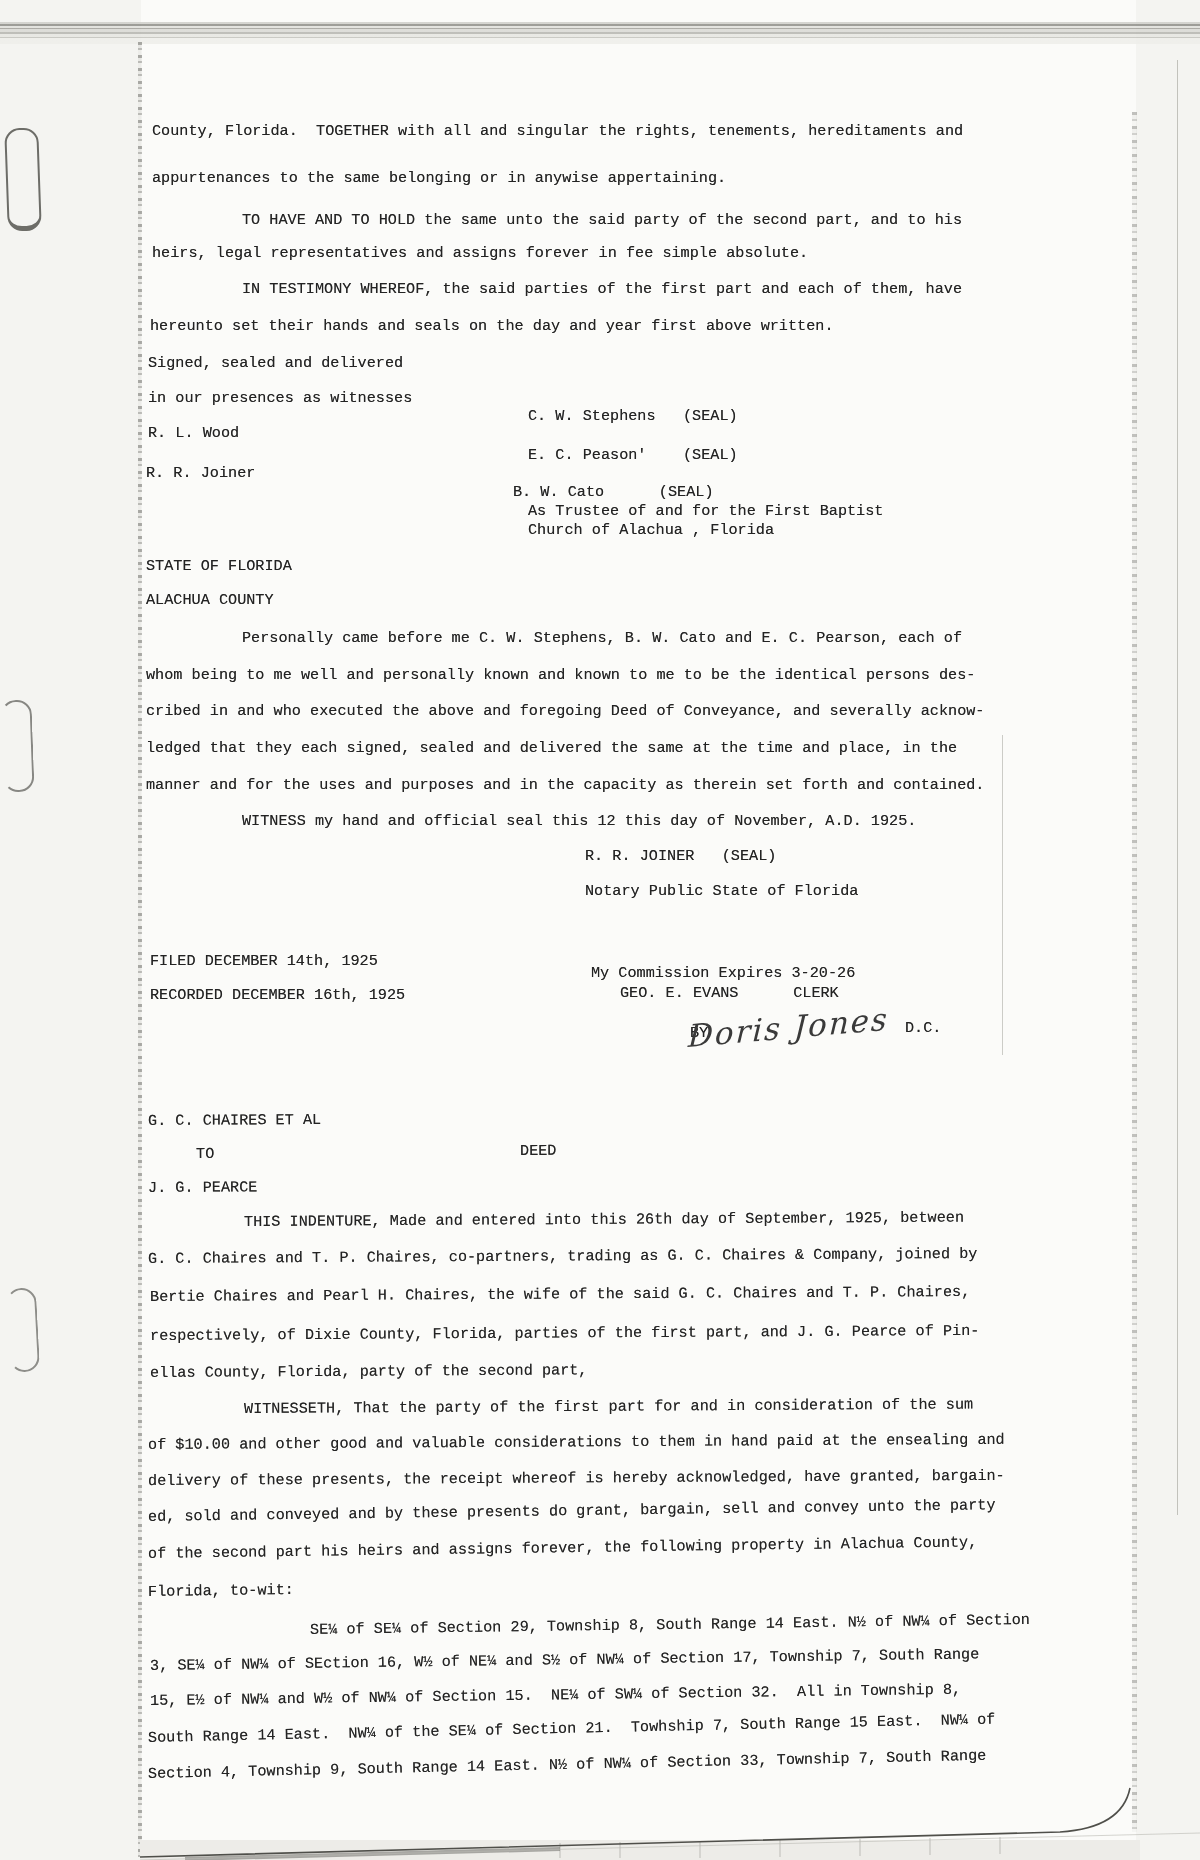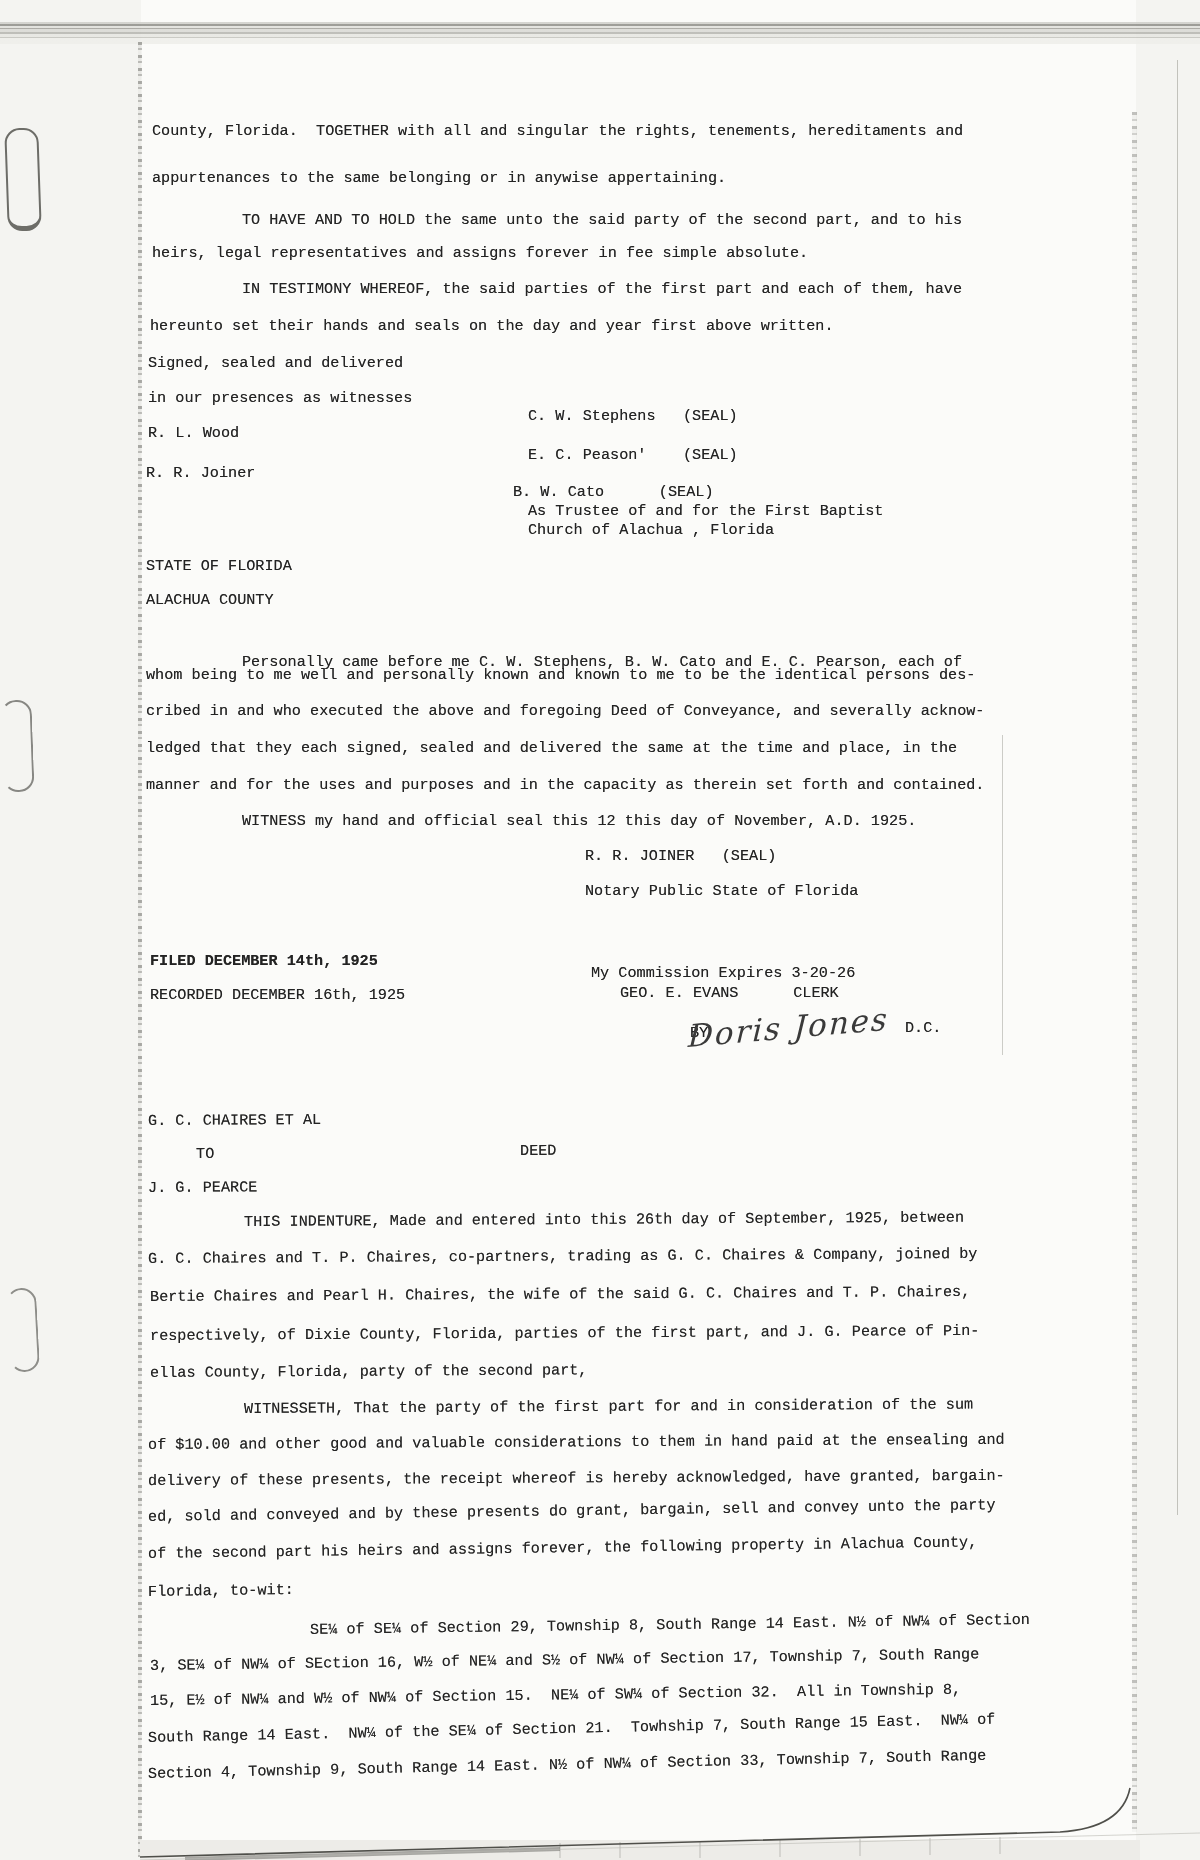--- a/index.html
+++ b/index.html
@@ -97,30 +97,30 @@
     <div class="line" style="left: 148px; top: 390px;">in our presences as witnesses</div>
     <div class="line" style="left: 148px; top: 425px;">R. L. Wood</div>
     <div class="line" style="left: 146px; top: 465px;">R. R. Joiner</div>
     <div class="line" style="left: 528px; top: 408px;">C. W. Stephens   (SEAL)</div>
     <div class="line" style="left: 528px; top: 447px;">E. C. Peason'    (SEAL)</div>
     <div class="line" style="left: 513px; top: 484px;">B. W. Cato      (SEAL)</div>
     <div class="line" style="left: 528px; top: 503px;">As Trustee of and for the First Baptist</div>
     <div class="line" style="left: 528px; top: 522px;">Church of Alachua , Florida</div>
     <div class="line" style="left: 146px; top: 558px;">STATE OF FLORIDA</div>
     <div class="line" style="left: 146px; top: 592px;">ALACHUA COUNTY</div>
-    <div class="line" style="left: 242px; top: 654px;">Personally came before me C. W. Stephens, B. W. Cato and E. C. Pearson, each of</div>
+    <div class="line" style="left: 242px; top: 630px;">Personally came before me C. W. Stephens, B. W. Cato and E. C. Pearson, each of</div>
     <div class="line" style="left: 146px; top: 667px;">whom being to me well and personally known and known to me to be the identical persons des-</div>
     <div class="line" style="left: 146px; top: 703px;">cribed in and who executed the above and foregoing Deed of Conveyance, and severally acknow-</div>
     <div class="line" style="left: 146px; top: 740px;">ledged that they each signed, sealed and delivered the same at the time and place, in the</div>
     <div class="line" style="left: 146px; top: 777px;">manner and for the uses and purposes and in the capacity as therein set forth and contained.</div>
     <div class="line" style="left: 242px; top: 813px;">WITNESS my hand and official seal this 12 this day of November, A.D. 1925.</div>
     <div class="line" style="left: 585px; top: 848px;">R. R. JOINER   (SEAL)</div>
     <div class="line" style="left: 585px; top: 883px;">Notary Public State of Florida</div>
     <div class="line" style="left: 585px; top: 965px; padding-left: 6px;">My Commission Expires 3-20-26</div>
-    <div class="line" style="left: 150px; top: 953px; font-weight: bold;">FILED DECEMBER 14th, 1925</div>
+    <div class="line" style="left: 150px; top: 953px;">FILED DECEMBER 14th, 1925</div>
     <div class="line" style="left: 150px; top: 987px;">RECORDED DECEMBER 16th, 1925</div>
     <div class="line" style="left: 620px; top: 985px;">GEO. E. EVANS      CLERK</div>
     <div class="line" style="left: 676px; top: 1025px; margin-left: 14px;">BY</div>
     <div class="line" style="left: 905px; top: 1020px;">D.C.</div>
     <div class="line t1" style="left: 148px; top: 1113px;">G. C. CHAIRES ET AL</div>
     <div class="line t1" style="left: 196px; top: 1146px;">TO</div>
     <div class="line t1" style="left: 520px; top: 1143px;">DEED</div>
     <div class="line t1" style="left: 148px; top: 1180px;">J. G. PEARCE</div>
     <div class="line t1" style="left: 244px; top: 1214px;">THIS INDENTURE, Made and entered into this 26th day of September, 1925, between</div>
     <div class="line t1" style="left: 148px; top: 1251px;">G. C. Chaires and T. P. Chaires, co-partners, trading as G. C. Chaires &amp; Company, joined by</div>

